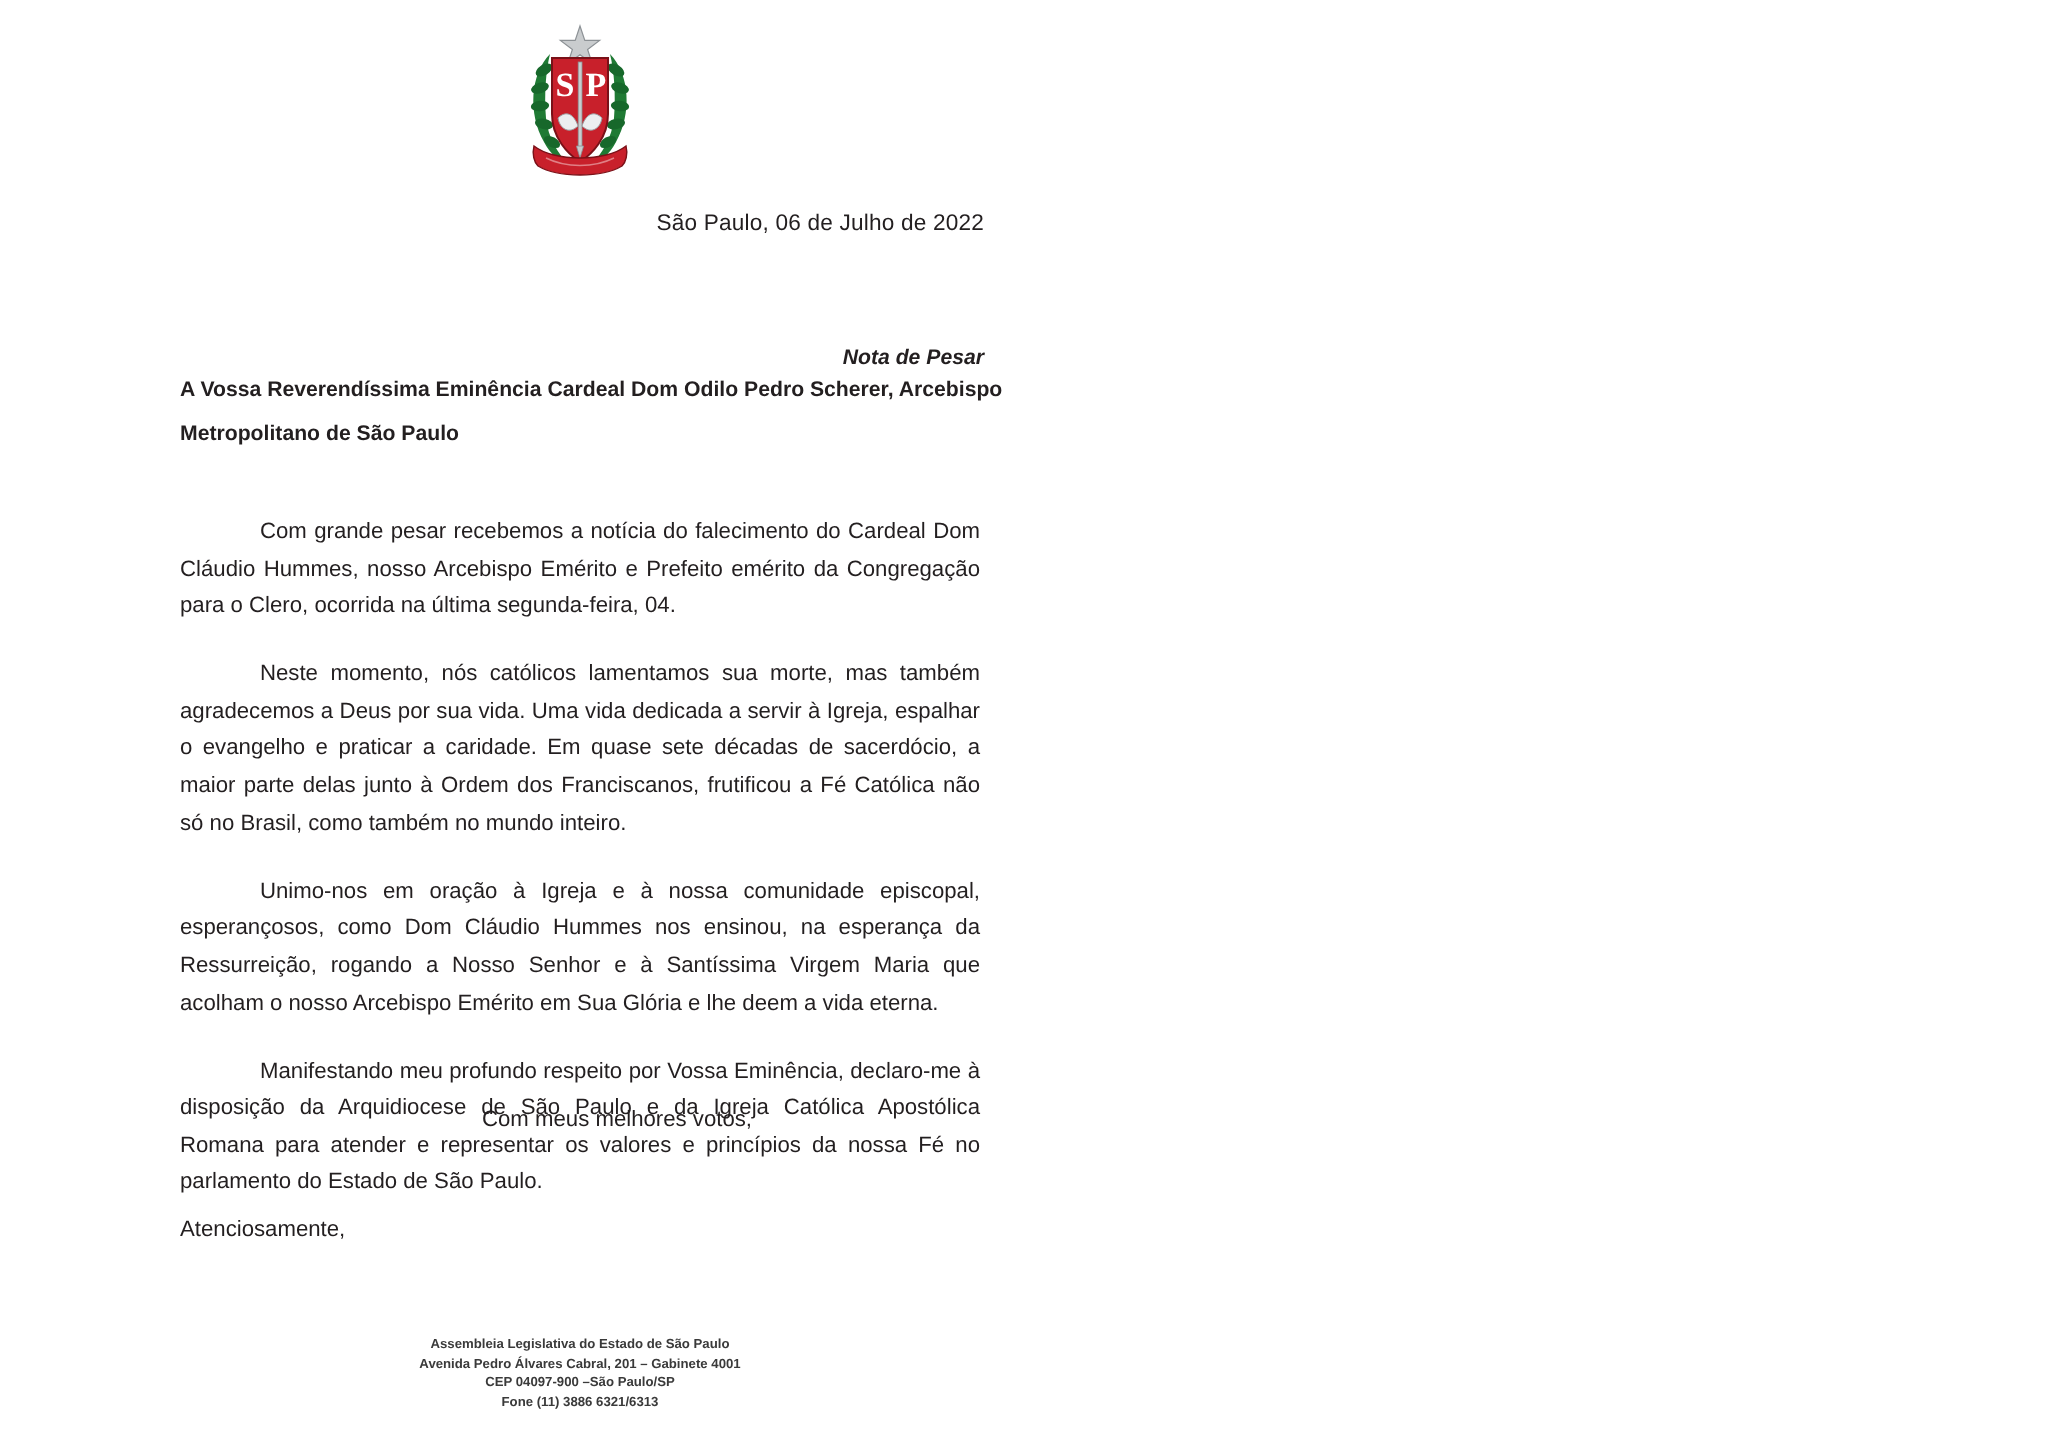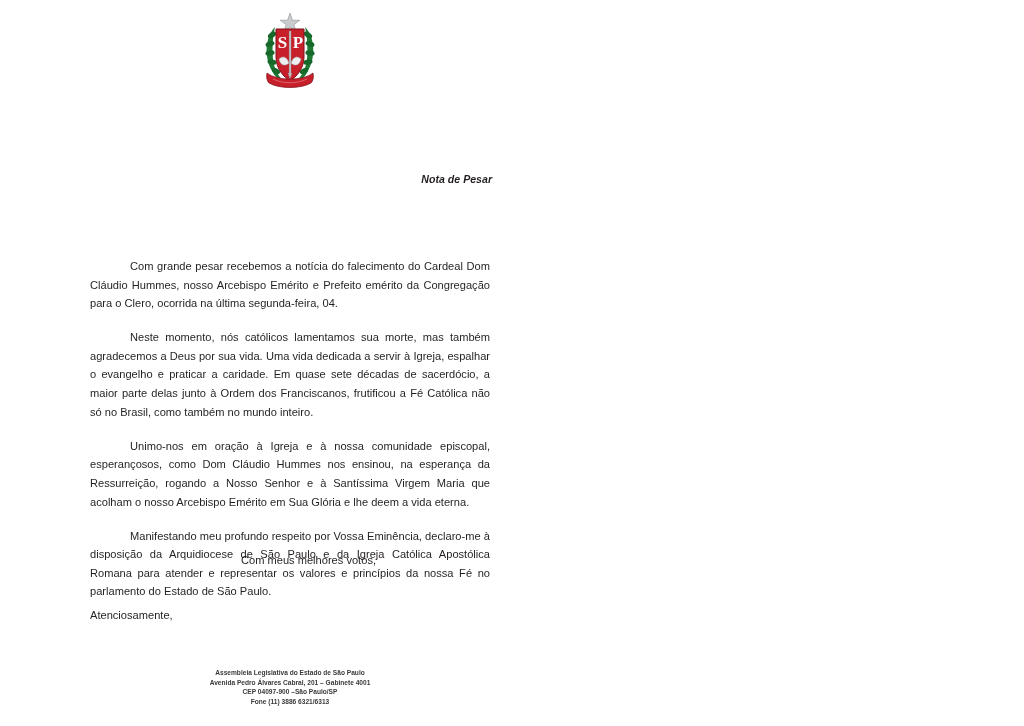--- a/index.html
+++ b/index.html
@@ -165,23 +165,25 @@
       <path d="M29 68 L27.2 62 H30.8 Z" fill="#c9ccce" stroke="#8c9195" stroke-width=".4"></path>
 
       <path d="M18 48 C22 44 26 46 28 52 C24 56 19 54 18 48 Z" fill="#eceef0" stroke="#9aa0a4" stroke-width=".5"></path>
       <path d="M40 48 C36 44 32 46 30 52 C34 56 39 54 40 48 Z" fill="#eceef0" stroke="#9aa0a4" stroke-width=".5"></path>
 
       <path d="M6 62 C16 70 42 70 52 62 C53 66 52 70 50 72 C40 78 18 78 8 72 C6 70 5 66 6 62 Z" fill="#c8202b" stroke="#7a1118" stroke-width=".7"></path>
       <path d="M12 68 C22 73 36 73 46 68" fill="none" stroke="#e8a0a5" stroke-width=".7" opacity=".75"></path>
     </svg>
   </div>
 
+  <div class="date-line">São Paulo, 06 de Julho de 2022</div>
 
   <div class="note-title">Nota de Pesar</div>
 
+  <div class="addressee">A Vossa Reverendíssima Eminência Cardeal Dom Odilo Pedro Scherer, Arcebispo Metropolitano de São Paulo</div>
 
 
   <div class="body-block">
     <p class="para">Com grande pesar recebemos a notícia do falecimento do Cardeal Dom Cláudio Hummes, nosso Arcebispo Emérito e Prefeito emérito da Congregação para o Clero, ocorrida na última segunda-feira, 04.</p>
     <p class="para">Neste momento, nós católicos lamentamos sua morte, mas também agradecemos a Deus por sua vida. Uma vida dedicada a servir à Igreja, espalhar o evangelho e praticar a caridade. Em quase sete décadas de sacerdócio, a maior parte delas junto à Ordem dos Franciscanos, frutificou a Fé Católica não só no Brasil, como também no mundo inteiro.</p>
     <p class="para">Unimo-nos em oração à Igreja e à nossa comunidade episcopal, esperançosos, como Dom Cláudio Hummes nos ensinou, na esperança da Ressurreição, rogando a Nosso Senhor e à Santíssima Virgem Maria que acolham o nosso Arcebispo Emérito em Sua Glória e lhe deem a vida eterna.</p>
     <p class="para">Manifestando meu profundo respeito por Vossa Eminência, declaro-me à disposição da Arquidiocese de São Paulo e da Igreja Católica Apostólica Romana para atender e representar os valores e princípios da nossa Fé no parlamento do Estado de São Paulo.</p>
   </div>
 
   <div class="closing-votes">Com meus melhores votos,</div>

